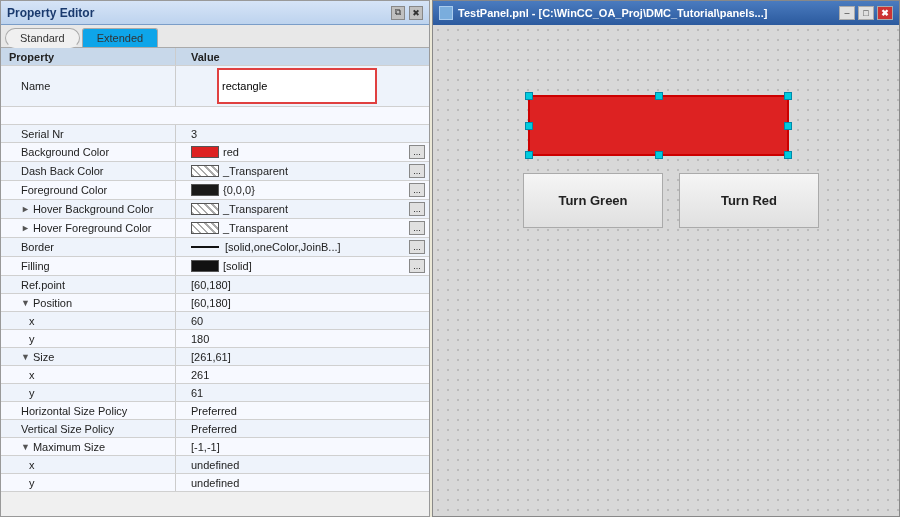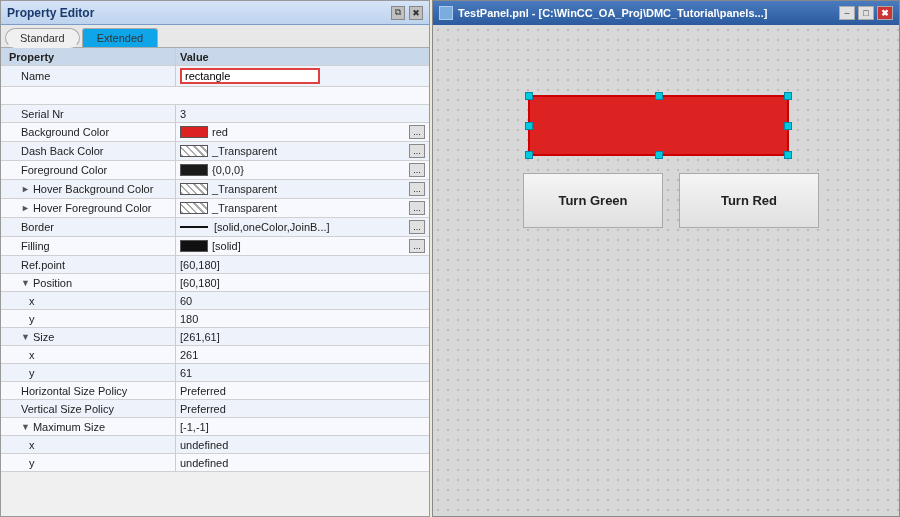--- a/index.html
+++ b/index.html
@@ -89,20 +89,21 @@
     .prop-table {
       flex: 1;
       overflow-y: auto;
       overflow-x: hidden;
     }
 
     .prop-row {
       display: flex;
       border-bottom: 1px solid #d0d0d0;
       min-height: 18px;
+      gap: 11px;
     }
 
     .prop-row:nth-child(even) {
       background: #eef3fb;
     }
     .prop-row:nth-child(odd) {
       background: #f7f9ff;
     }
 
     .prop-name {
@@ -131,24 +132,25 @@
       color: #222;
       display: flex;
       align-items: center;
       gap: 4px;
       overflow: hidden;
     }
 
     .name-input-field {
       background: white;
       border: 2px solid #e04040;
-      width: 140px;
+      width: 160px;
       font-size: 11px;
-      padding: 0 3px;
+      padding: 10px 3px;
       outline: none;
+      margin-left: 26px;
     }
 
     .color-swatch {
       display: inline-block;
       width: 28px;
       height: 12px;
       border: 1px solid #555;
       flex-shrink: 0;
     }
 

